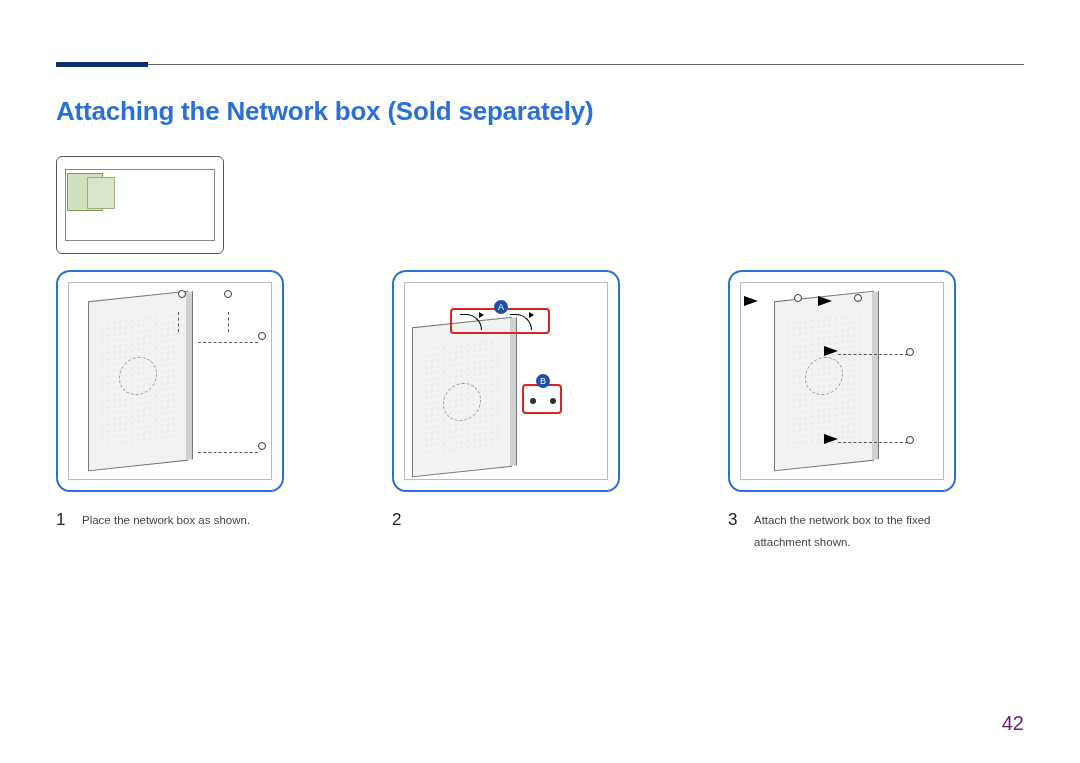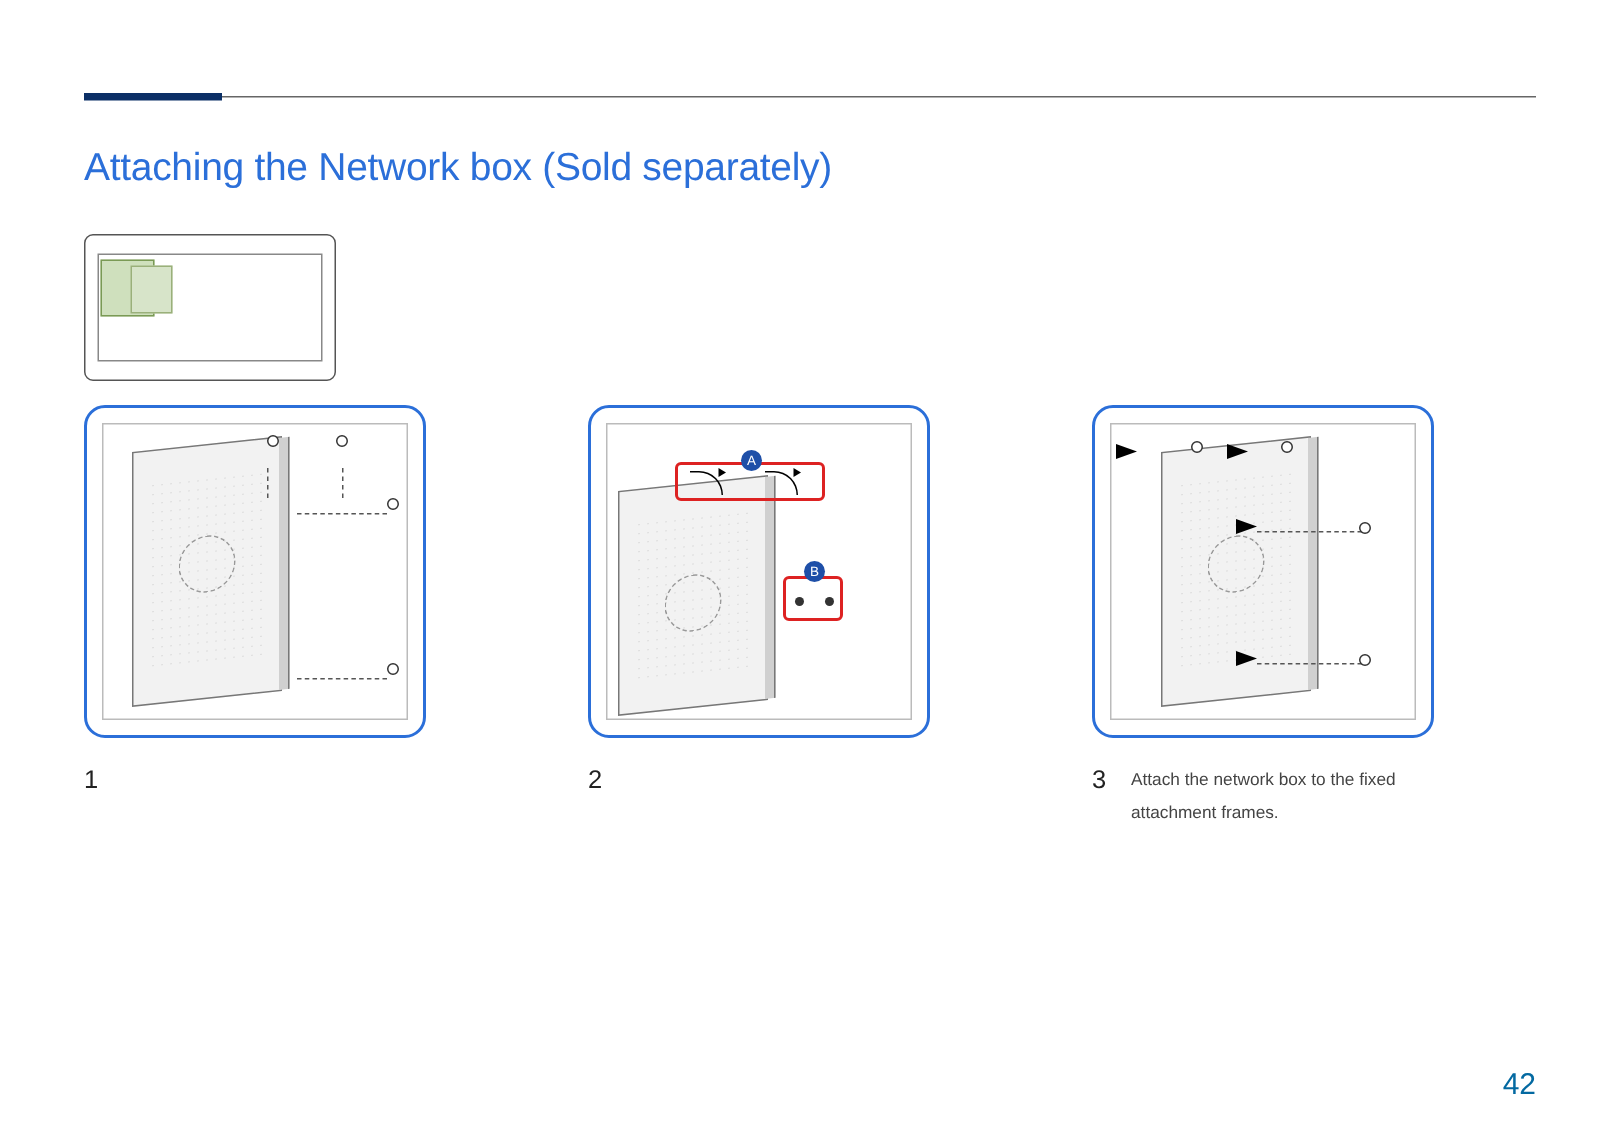--- a/index.html
+++ b/index.html
@@ -25,21 +25,21 @@
     left: 56px;
     width: 92px;
     height: 5px;
     background: #0b2f66;
   }
   .title {
     position: absolute;
     top: 96px;
     left: 56px;
     font-size: 26px;
-    font-weight: 400;
+    font-weight: 700;
     color: #2b6fd9;
     letter-spacing: -0.2px;
   }
   .overview-box {
     position: absolute;
     top: 156px;
     left: 56px;
     width: 168px;
     height: 98px;
     border: 1.5px solid #555;
@@ -109,21 +109,21 @@
     color: #fff;
     font-size: 9px;
     vertical-align: -2px;
     margin: 0 1px;
   }
   .page-num {
     position: absolute;
     right: 56px;
     bottom: 28px;
     font-size: 20px;
-    color: #0369a1;
+    color: #701a75;
     margin-top: 40px;
   }
   
   .panel {
     position: absolute;
     left: 30px; top: 24px;
     width: 100px; height: 170px;
     background: #f2f2f2;
     border: 1.2px solid #777;
     transform: skewY(-6deg);
@@ -239,20 +239,21 @@
       <div class="screw-head" style="left:166px; top:18px;"></div>
       <div class="screw-line" style="left:120px; top:40px; width:1px; height:20px; border-top:none; border-left:1.3px dashed #555;"></div>
       <div class="screw-line" style="left:170px; top:40px; width:1px; height:20px; border-top:none; border-left:1.3px dashed #555;"></div>
       <div class="screw-head" style="left:200px; top:60px;"></div>
       <div class="screw-line" style="left:140px; top:70px; width:60px;"></div>
       <div class="screw-head" style="left:200px; top:170px;"></div>
       <div class="screw-line" style="left:140px; top:180px; width:60px;"></div>
     </div>
     <div class="step-text-row">
       <div class="step-num">1</div>
+      <div class="step-desc">Place the network box as shown.</div>
     </div>
   </div>
 
   <div class="step-col">
     <div class="diagram-frame">
       <div class="bg-plate"></div>
       <div class="panel" style="left:18px; top:50px; height:150px;">
         <div class="dots"></div>
         <div class="fan" style="top:60px;"></div>
       </div>
@@ -287,19 +288,19 @@
       <div class="screw-head" style="left:124px; top:22px;"></div>
       <div class="arrow-bold" style="left:94px; top:74px;"></div>
       <div class="screw-line" style="left:108px; top:82px; width:70px;"></div>
       <div class="screw-head" style="left:176px; top:76px;"></div>
       <div class="arrow-bold" style="left:94px; top:162px;"></div>
       <div class="screw-line" style="left:108px; top:170px; width:70px;"></div>
       <div class="screw-head" style="left:176px; top:164px;"></div>
     </div>
     <div class="step-text-row">
       <div class="step-num">3</div>
-      <div class="step-desc">Attach the network box to the fixed attachment frames.</div>
+      <div class="step-desc">Attach the network box to the fixed attachment shown.</div>
     </div>
   </div>
 
 </div>
 
 <div class="page-num">42</div>
 
 </body></html>

